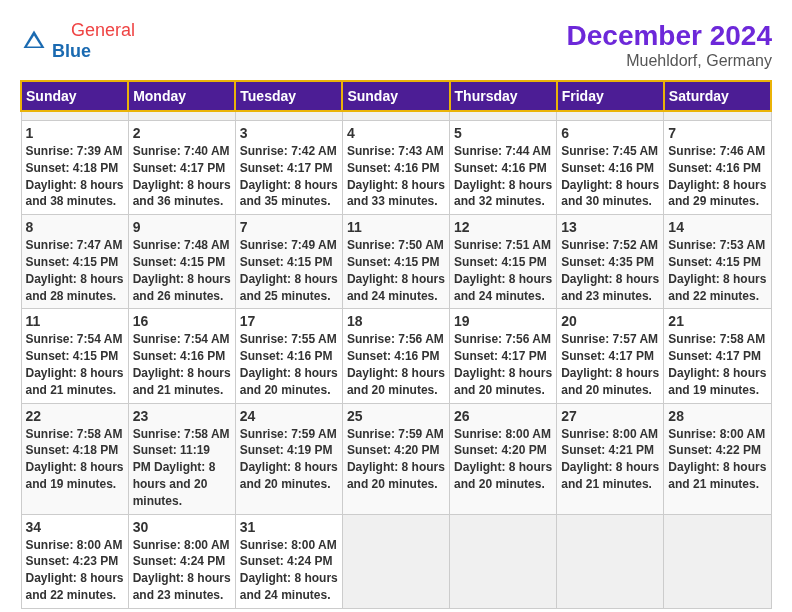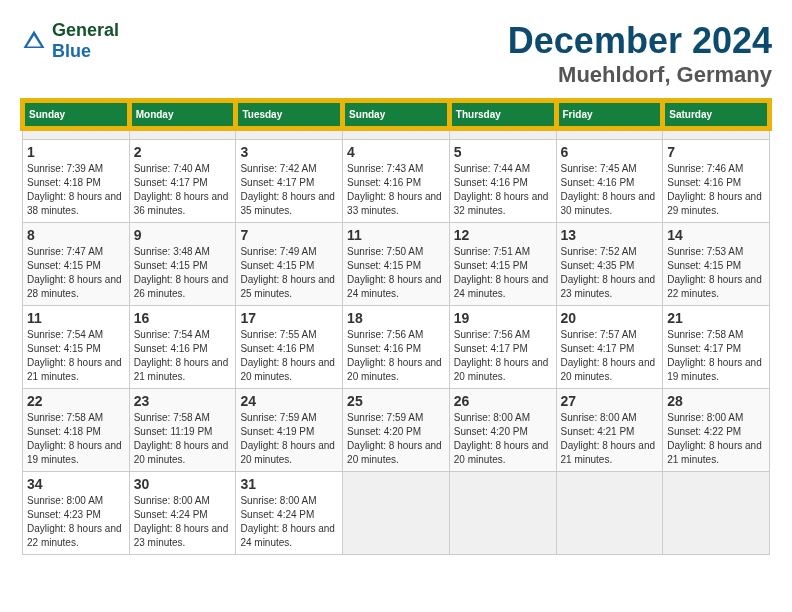--- a/index.html
+++ b/index.html
@@ -14,64 +14,65 @@
       display: flex;
       justify-content: space-between;
       align-items: flex-start;
       margin-bottom: 10px;
     }
     .logo {
       display: flex;
       align-items: center;
       gap: 4px;
     }
-    .logo-text-general { font-size: 18px; color: #14532d; font-weight: bold; }
+    .logo-text-general { font-size: 18px; color: #ef4444; font-weight: normal; margin-left: 19px; }
     .logo-text-blue { font-size: 18px; color: #1a6ab1; font-weight: bold; margin-top: 23px; }
     .logo-icon {
       width: 28px;
       height: 28px;
     }
     .title-block { text-align: right; }
-    .month-title { font-size: 36px; font-weight: bold; color: #0c4a6e; }
-    .location { font-size: 22px; color: #555; font-weight: bold; }
+    .month-title { font-size: 28px; font-weight: bold; color: #6d28d9; }
+    .location { font-size: 16px; color: #555; }
 
     table {
       width: 100%;
       border-collapse: collapse;
       font-size: 11px;
     }
     thead tr th {
-      background-color: #15803d;
+      background-color: #4c1d95;
       color: #fff;
       padding: 6px 4px;
       text-align: left;
-      font-size: 10px;
+      font-size: 14px;
       font-weight: bold;
-      border: 5px solid #eab308;
+      border: 2px solid #eab308;
     }
     tbody tr td {
       border: 1px solid #ccc;
       vertical-align: top;
       padding: 4px;
       min-height: 70px;
       width: calc(100% / 7);
     }
     tbody tr:nth-child(odd) td { background-color: #f9f9f9; }
     tbody tr:nth-child(even) td { background-color: #fff; }
     .day-num {
       font-size: 14px;
       font-weight: bold;
       color: #333;
       display: block;
       margin-bottom: 2px;
     }
     .day-info {
-      font-size: 10px;
+      font-size: 12px;
       color: #333;
       line-height: 1.4;
+      font-weight: bold;
     }
     td.empty { background: #f0f0f0 !important; }
   </style>
 </head>
 <body>
 
 <div class="header">
   <div class="logo">
     <svg class="logo-icon" viewBox="0 0 40 40">
       <polygon points="20,5 35,30 5,30" fill="#1a6ab1"></polygon>
@@ -164,21 +165,21 @@
       <tr>
         <td>
           <span class="day-num">8</span>
           <div class="day-info">Sunrise: 7:47 AM
 Sunset: 4:15 PM
 Daylight: 8 hours
 and 28 minutes.</div>
         </td>
         <td>
           <span class="day-num">9</span>
-          <div class="day-info">Sunrise: 3:48 AM
+          <div class="day-info">Sunrise: 7:48 AM
 Sunset: 4:15 PM
 Daylight: 8 hours
 and 26 minutes.</div>
         </td>
         <td>
           <span class="day-num">7</span>
           <div class="day-info">Sunrise: 7:49 AM
 Sunset: 4:15 PM
 Daylight: 8 hours
 and 25 minutes.</div>

